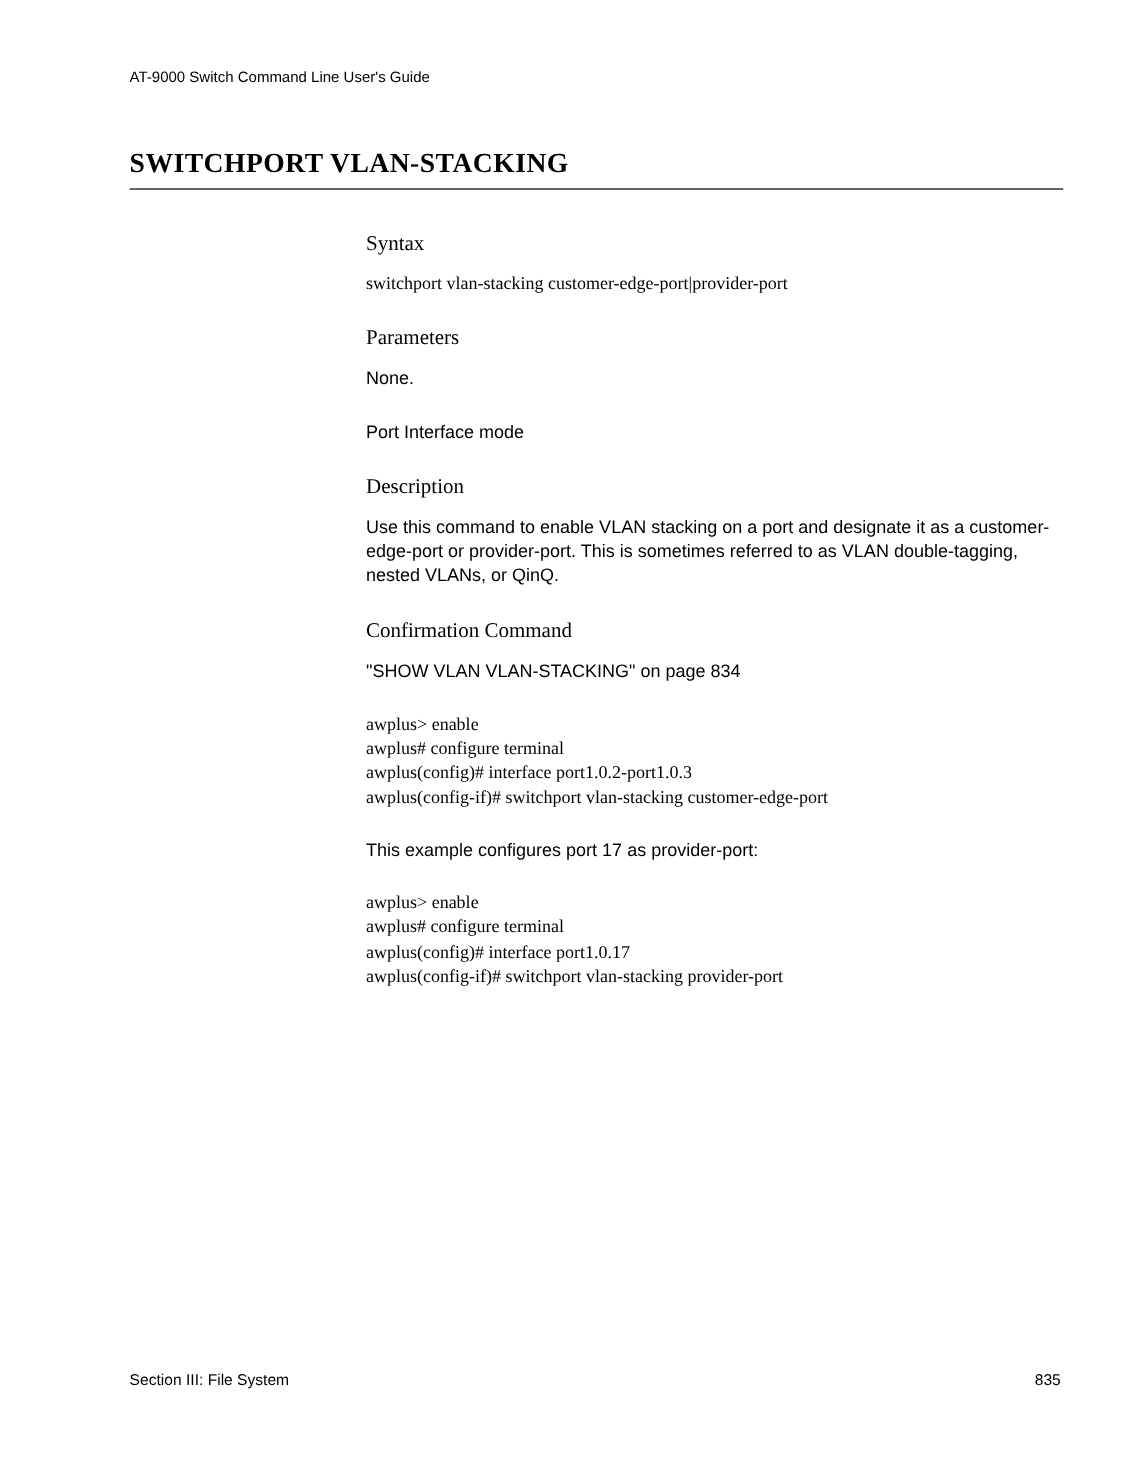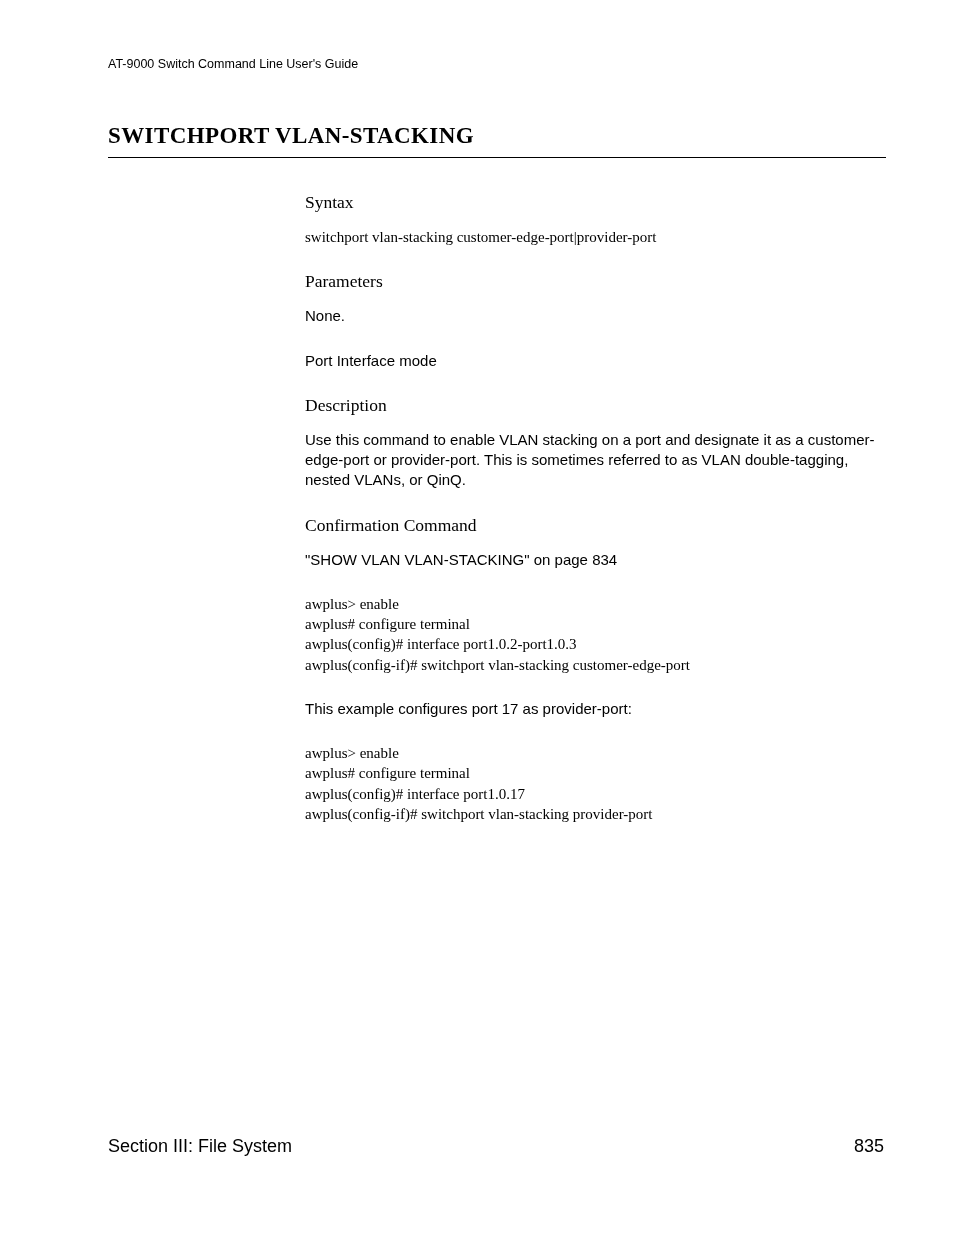--- a/index.html
+++ b/index.html
@@ -44,21 +44,21 @@
       white-space: pre-wrap;
       margin-bottom: 24px;
     }
     .footer {
       position: absolute;
       bottom: 78px;
       left: 108px;
       right: 70px;
       display: flex;
       justify-content: space-between;
-      font-size: 18px;
+      font-size: 13px;
     }
   </style>
 </head>
 <body>
 
 <div class="doc-header">AT-9000 Switch Command Line User's Guide</div>
 
 <h1 class="page-title">SWITCHPORT VLAN-STACKING</h1>
 
 <div class="content">

